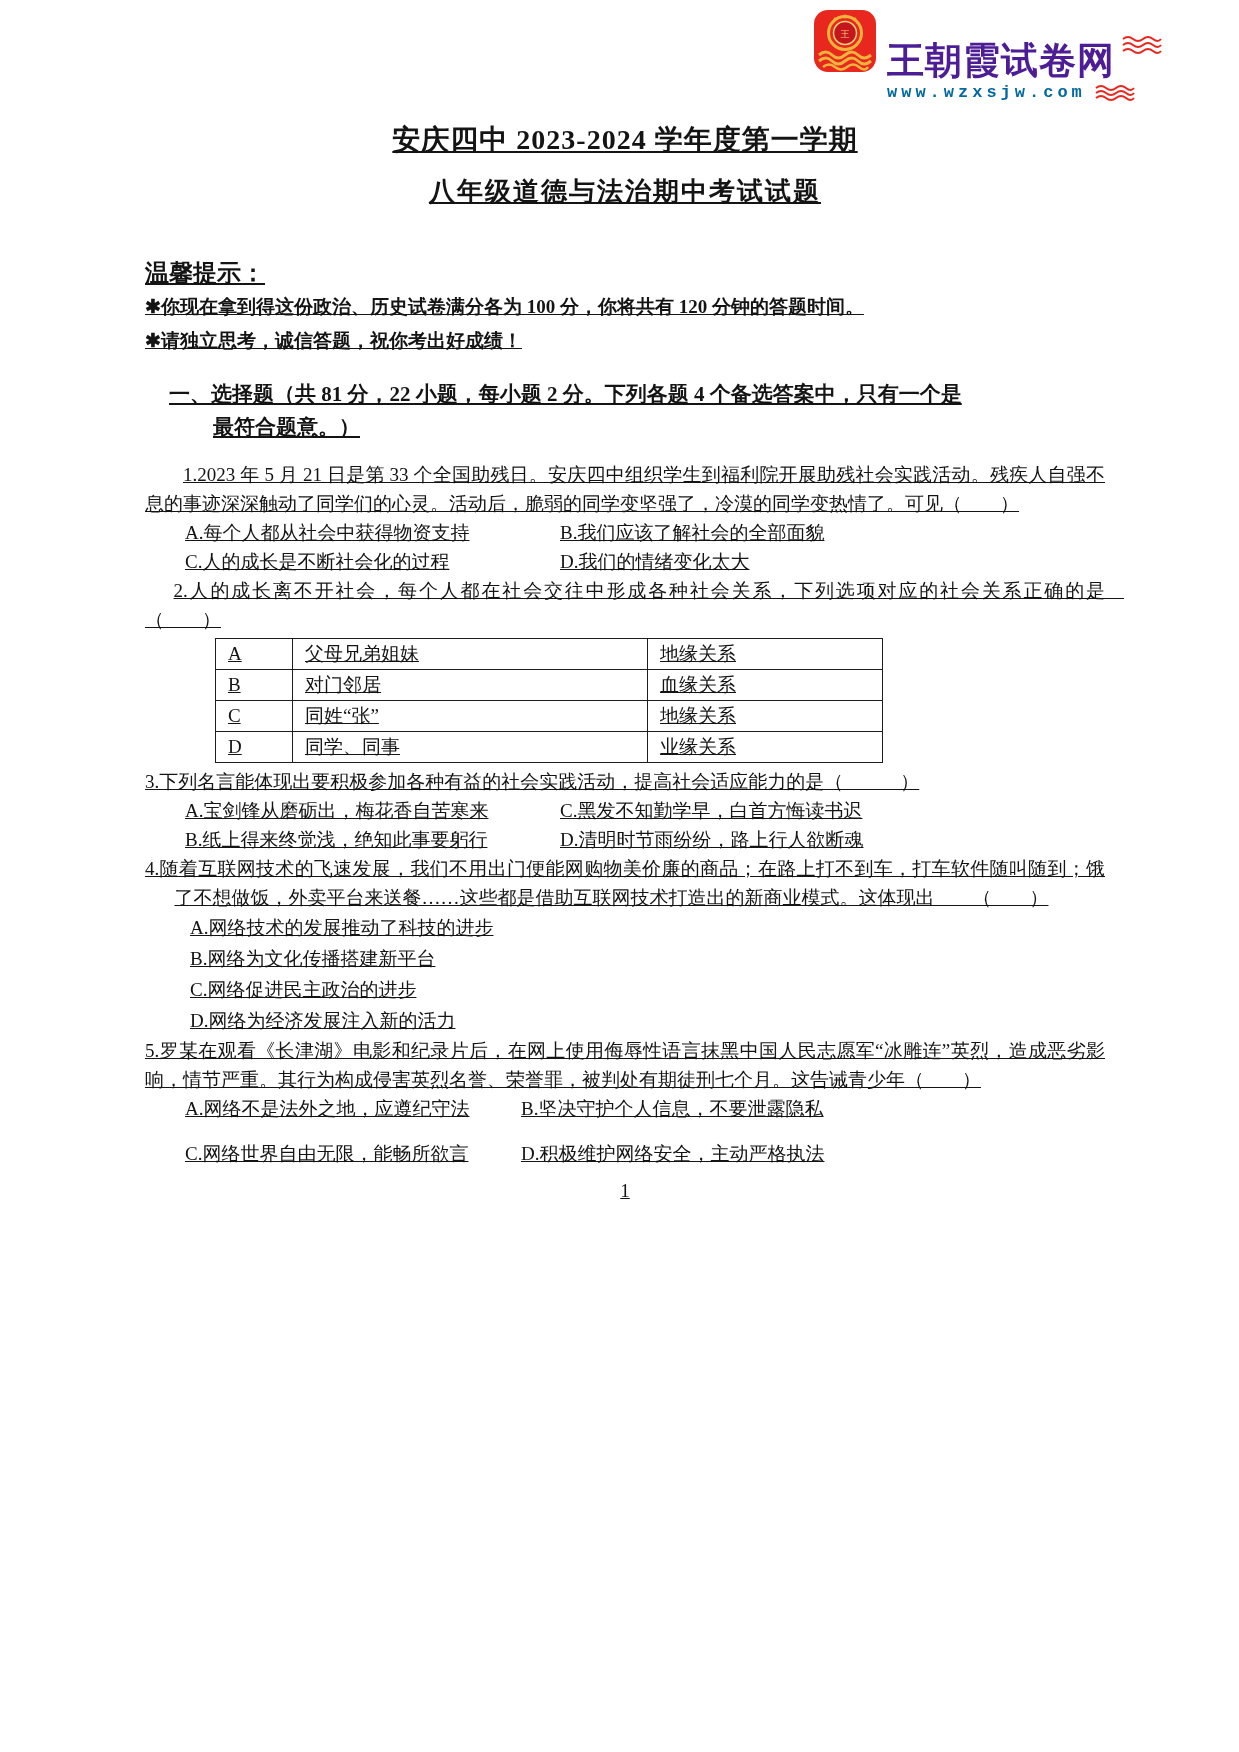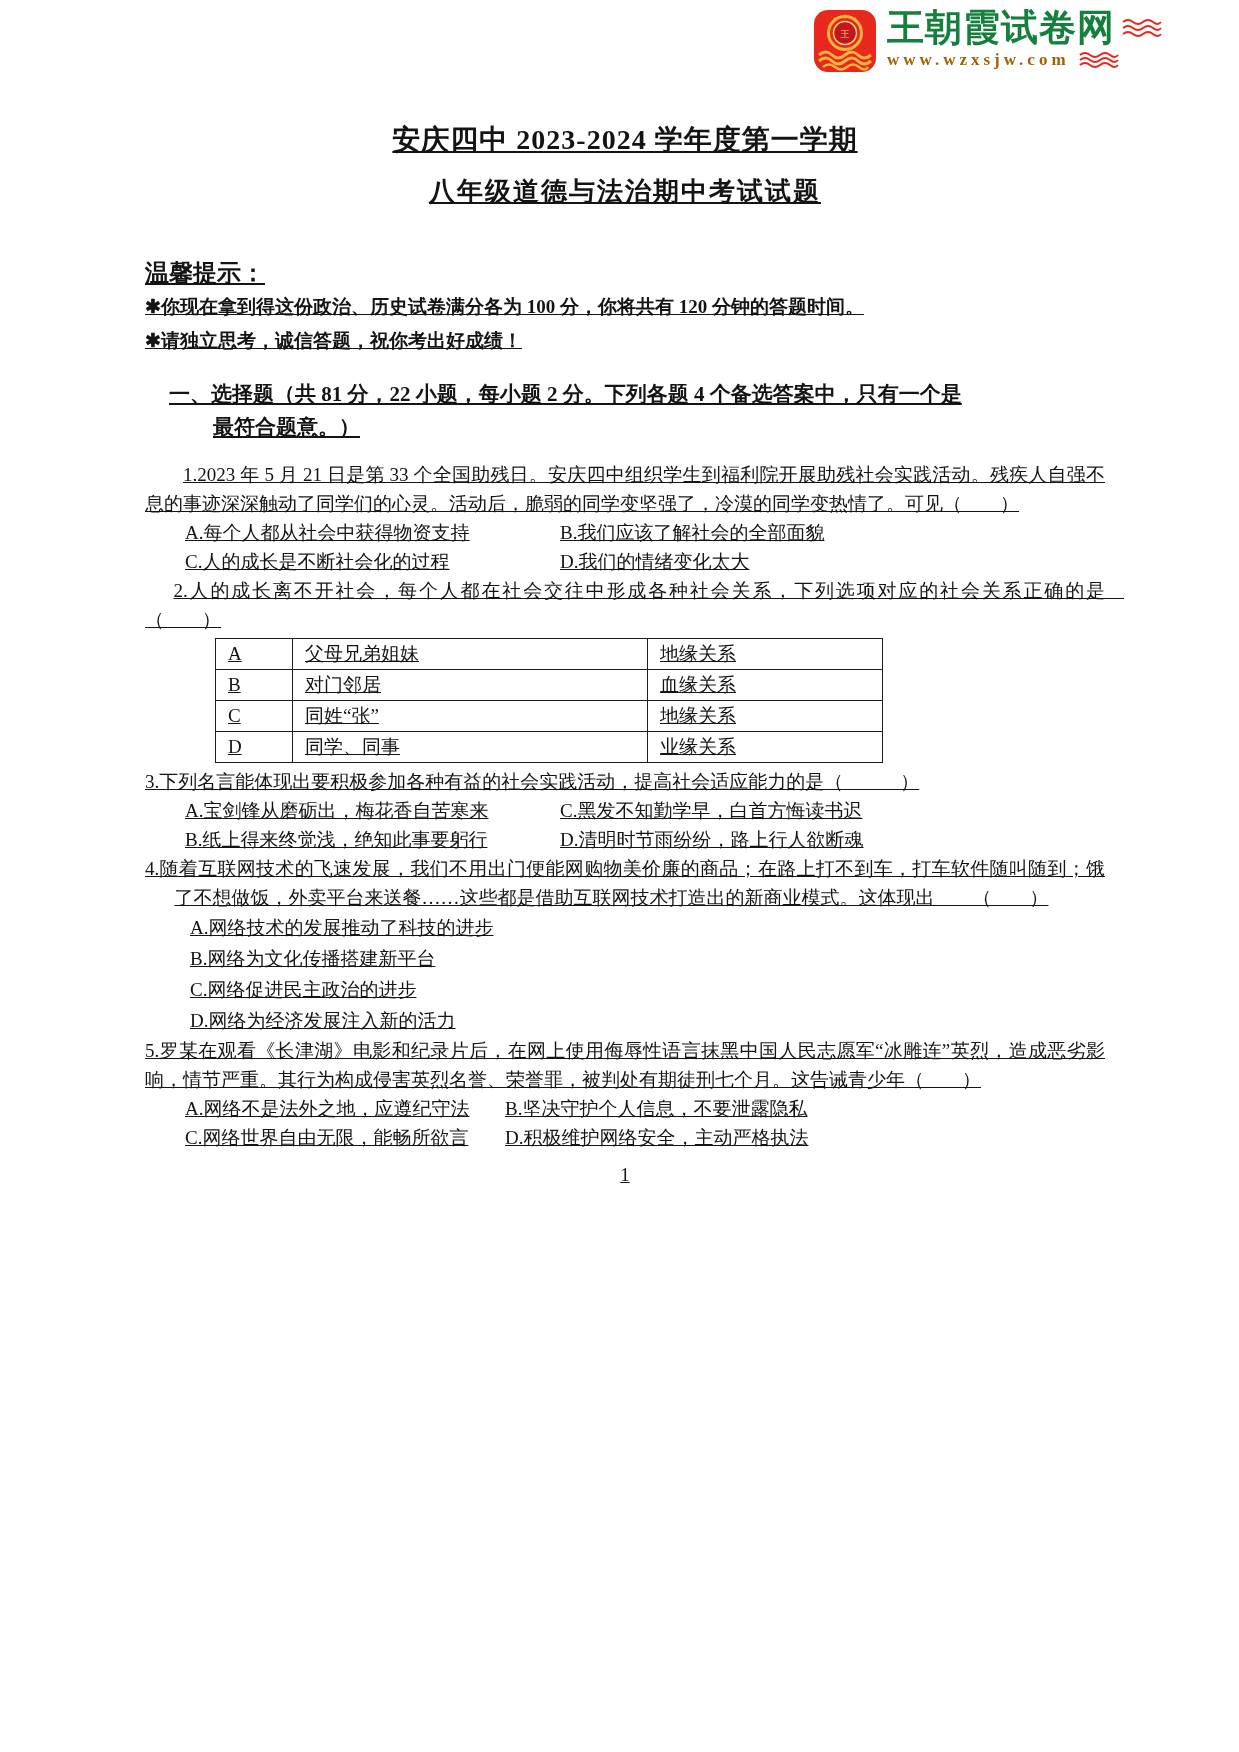--- a/index.html
+++ b/index.html
@@ -13,27 +13,27 @@
   }
   
   .brand{
     position:absolute;top:8px;right:76px;
     display:flex;align-items:flex-start;gap:10px;
   }
   .brand-text{display:flex;flex-direction:column;}
   .brand-name-row{display:flex;align-items:center;gap:6px;}
   .brand-name{
     font-family:"Liberation Sans","DejaVu Sans",sans-serif;
-    font-size:37px;font-weight:bold;color:#15803d;
-    letter-spacing:1px;line-height:40px;white-space:nowrap;
+    font-size:37px;font-weight:bold;color:#4c1d95;
+    letter-spacing:1px;line-height:40px;white-space:nowrap;margin-top:33px;
   }
   .brand-url-row{display:flex;align-items:center;gap:8px;margin-top:2px;}
   .brand-url{
-    font-family:Liberation Serif, serif;
-    font-size:17px;font-weight:bold;color:#a16207;
+    font-family:Liberation Mono, monospace;
+    font-size:17px;font-weight:bold;color:#0369a1;
     letter-spacing:4px;line-height:20px;white-space:nowrap;
   }
   
   .main{
     position:absolute;left:145px;top:114px;width:960px;text-decoration:underline;
   }
   .doc-title{width:100%;text-align:center;font-weight:bold;}
   .doc-title .t1{font-size:28px;line-height:52px;letter-spacing:1px;}
   .doc-title .t2{font-size:26px;line-height:52px;letter-spacing:2px;}
   .notice{margin-top:38px;font-weight:bold;}
@@ -43,21 +43,21 @@
   .section-heading .h1{padding-left:24px;}
   .section-heading .h2{padding-left:68px;}
   .questions{margin-top:16px;font-size:19px;line-height:29px;}
   .q-text{margin:0;text-align:justify;}
   .indent2{text-indent:2em;}
   .indent15{text-indent:1.5em;}
   .hang{padding-left:1.55em;text-indent:-1.55em;}
   .opts-grid{display:grid;padding-left:40px;}
   .cols-q1{grid-template-columns:375px auto;}
   .cols-q3{grid-template-columns:375px auto;}
-  .cols-q5{grid-template-columns:320px auto;}
+  .cols-q5{grid-template-columns:320px auto;gap:16px;}
   .cols-q6{grid-template-columns:360px auto;}
   .opt{line-height:29px;white-space:nowrap;}
   .opts-list{padding-left:45px;}
   .opts-list .opt{display:block;line-height:31px;}
   table.q2-table{
     border-collapse:collapse;margin:4px 0 4px 70px;
   }
   table.q2-table td{
     border:1.5px solid #1d1d1d;
     font-size:19px;line-height:24px;

